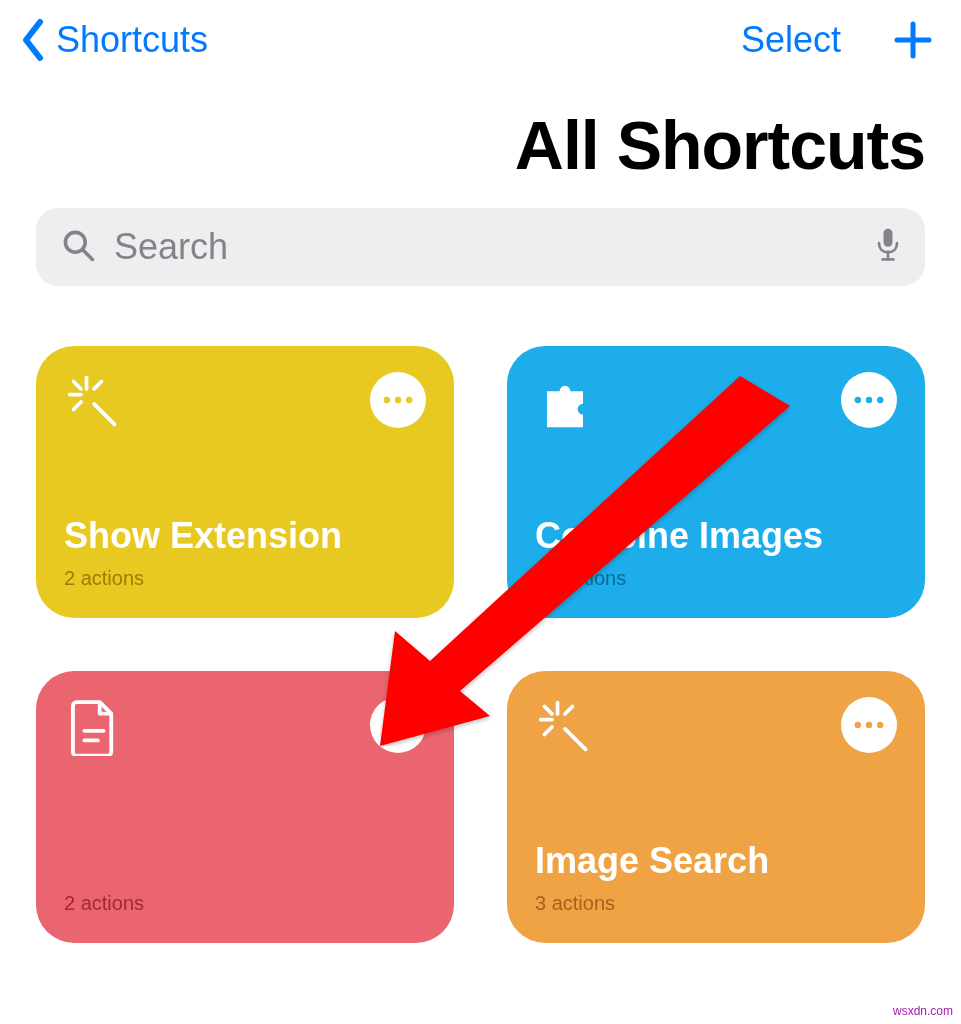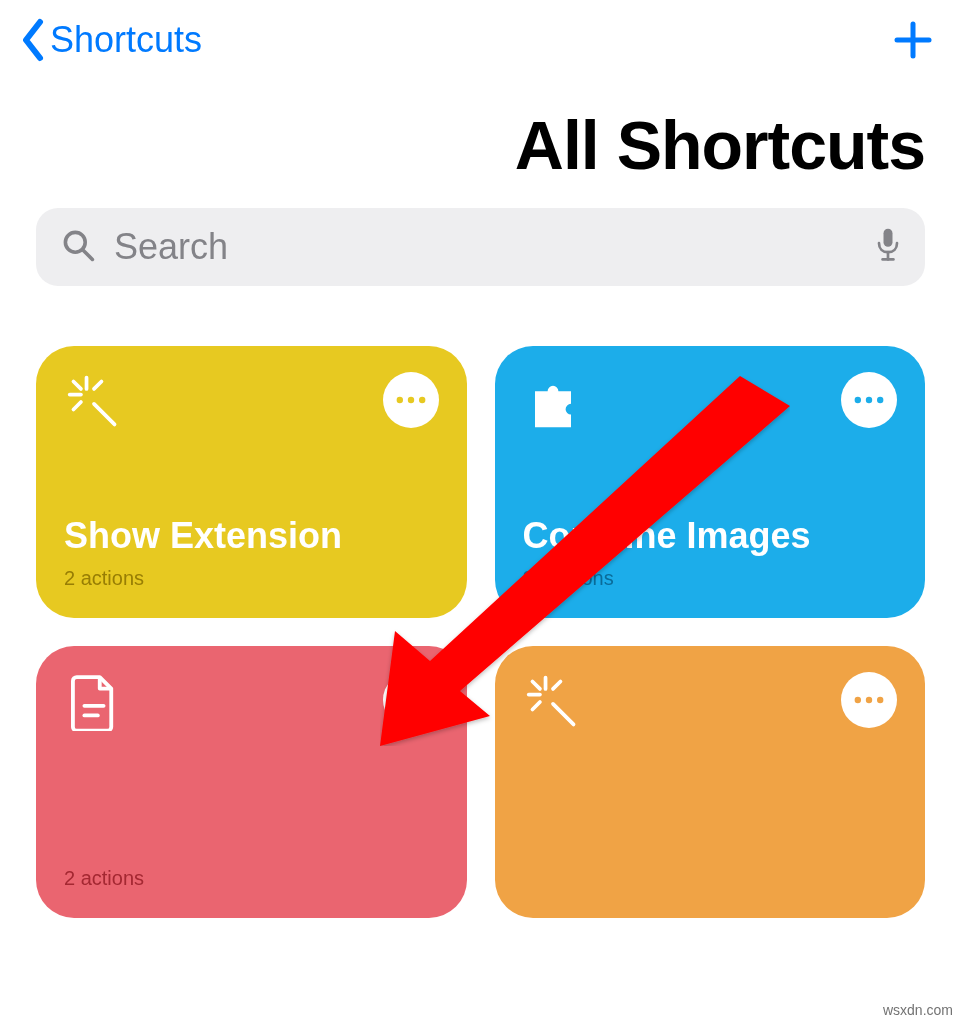--- a/index.html
+++ b/index.html
@@ -15,21 +15,21 @@
     display: flex;
     align-items: center;
     justify-content: space-between;
     padding: 10px 26px 0 20px;
     height: 70px;
   }
   .nav-left { display: flex; align-items: center; }
   .back-chev {
     width: 26px; height: 44px; display: inline-block;
   }
-  .back-label { color: #007aff; font-size: 36px; margin-left: 4px; }
+  .back-label { color: #007aff; font-size: 36px; margin-left: 10px; }
   .nav-right { display: flex; align-items: center; gap: 50px; }
   .select-label { color: #007aff; font-size: 36px; }
   .plus-icon { width: 44px; height: 44px; }
   .page-title {
     font-size: 68px;
     font-weight: 800;
     letter-spacing: -1px;
     padding: 36px 36px 16px 36px;
     color: #000;
     text-align: right;
@@ -45,21 +45,21 @@
     gap: 18px;
   }
   .search-placeholder {
     color: #838388;
     font-size: 36px;
     flex: 1;
   }
   .grid {
     display: grid;
     grid-template-columns: 1fr 1fr;
-    gap: 28px;
+    gap: 53px;
     padding: 60px 36px 0 36px;
   }
   .card {
     border-radius: 38px;
     padding: 26px 28px 28px 28px;
     height: 272px;
     position: relative;
     display: flex;
     flex-direction: column;
     justify-content: space-between;
@@ -86,38 +86,39 @@
     left: 380px;
     top: 376px;
     width: 410px;
     height: 370px;
     pointer-events: none;
   }
   .watermark {
     position: absolute;
     right: 8px;
     bottom: 6px;
-    font-size: 14px;
-    color: #737373;
+    font-size: 12px;
+    color: #a21caf;
     font-family: Arial, sans-serif;
   }
 </style>
 </head>
 <body>
 
 <div class="nav">
   <div class="nav-left">
     <span class="back-chev">
       <svg viewBox="0 0 26 44" width="26" height="44">
           <polyline points="20,4 6,22 20,40" fill="none" stroke="#007aff" stroke-width="6" stroke-linecap="round" stroke-linejoin="round"></polyline>
         </svg>
     </span>
     <span class="back-label">Shortcuts</span>
   </div>
   <div class="nav-right">
+    <span class="select-label">Select</span>
     <span class="plus-icon">
       <svg viewBox="0 0 44 44" width="44" height="44">
         <line x1="22" y1="6" x2="22" y2="38" stroke="#007aff" stroke-width="5" stroke-linecap="round"></line>
         <line x1="6" y1="22" x2="38" y2="22" stroke="#007aff" stroke-width="5" stroke-linecap="round"></line>
       </svg>
     </span>
   </div>
 </div>
 
 <h1 class="page-title">All Shortcuts</h1>
@@ -229,20 +230,24 @@
         </svg>
       </span>
       <span class="more-btn">
         <svg viewBox="0 0 40 12" width="32" height="12">
           <circle cx="6" cy="6" r="4" fill="#f0a345"></circle>
             <circle cx="20" cy="6" r="4" fill="#f0a345"></circle>
             <circle cx="34" cy="6" r="4" fill="#f0a345"></circle>
         </svg>
       </span>
     </div>
+    <div>
+      <div class="card-title">Image Search</div>
+      <div class="card-sub">3 actions</div>
+    </div>
   </div>
 
 </div>
 
 <svg class="arrow-annotation" viewBox="0 0 410 370">
   <defs>
     <filter id="sh" x="-20%" y="-20%" width="140%" height="140%">
       <feDropShadow dx="0" dy="2" stdDeviation="2" flood-opacity="0.25"></feDropShadow>
     </filter>
   </defs>

